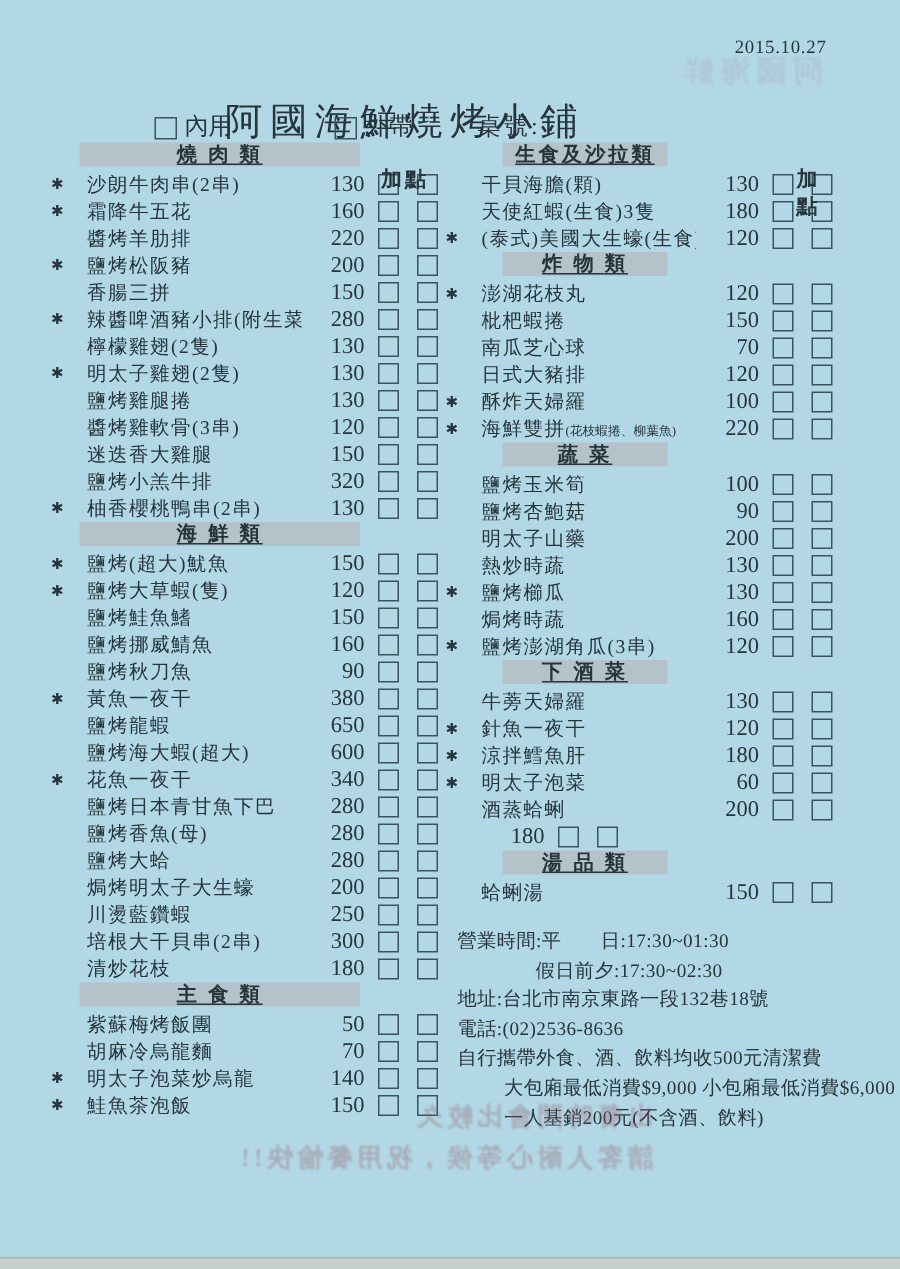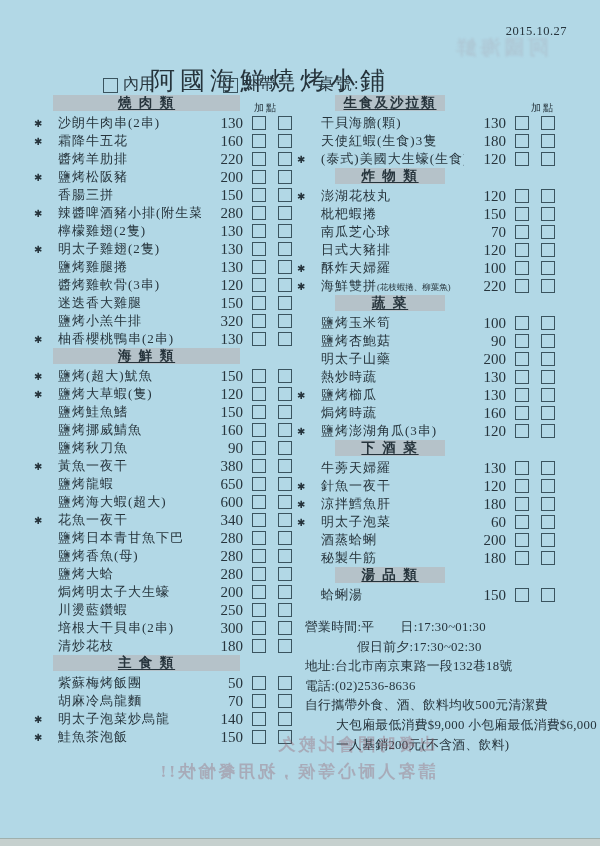--- a/index.html
+++ b/index.html
@@ -3,31 +3,31 @@
 <meta charset="utf-8">
 <style>
   :root{
     --paper:#b2d8e6; --ink:#26343c; --band:#b5c2c9; --cbb:#3a545f;
   }
   html,body{margin:0;padding:0;background:#888;}
   .page{position:relative;width:600px;height:846px;background:var(--paper);
         font-family:"Liberation Serif","DejaVu Serif",serif;color:var(--ink);overflow:hidden;}
   .title{position:absolute;left:140px;top:22px;width:260px;text-align:center;
          font-size:25px;letter-spacing:5px;white-space:nowrap;margin-top:42px;}
-  .date{position:absolute;top:24px;right:33px;font-size:12.5px;letter-spacing:.5px;}
+  .date{position:absolute;top:24px;right:49px;font-size:12.5px;letter-spacing:.5px;}
   .order{position:absolute;top:74px;left:0;width:100%;height:22px;font-size:16px;}
   .opt{position:absolute;display:flex;align-items:center;gap:5px;top:0;}
   .cb15{width:13px;height:13px;border:1.6px solid var(--cbb);flex:none;margin-top:1px;}
   #opt-dinein{left:103px}
   #opt-takeout{left:223px}
   #table-label{position:absolute;left:318px;top:0;font-size:16px;letter-spacing:2px;}
   .col{position:absolute;top:95px;width:262px;}
   #col-left{left:30px}
   #col-right{left:293px}
-  .extra{position:absolute;top:6px;font-size:10px;font-weight:normal;letter-spacing:2px;}
+  .extra{position:absolute;top:16px;font-size:14px;font-weight:bold;letter-spacing:2px;}
   #col-left .extra{left:224px}
   #col-right .extra{left:238px}
   .band{height:16px;margin-bottom:3px;background:var(--band);display:flex;align-items:center;justify-content:center;}
   #col-left .band{margin-left:23px;width:187px}
   #col-right .band{margin-left:42px;width:110px}
   .band span{font-weight:bold;font-size:13.5px;letter-spacing:2px;text-decoration:underline;text-underline-offset:2px;white-space:nowrap;}
   .row{height:18px;display:flex;align-items:center;}
   .star{width:24px;font-size:10px;padding-left:4px;flex:none;}
   .nm{flex:1;font-size:13px;letter-spacing:1px;white-space:nowrap;overflow:hidden;}
   .nm small{font-size:8.5px;letter-spacing:0;margin-top:46px;}
@@ -469,21 +469,20 @@
       </div>
       <div class="row">
         <span class="star"></span>
         <span class="nm">酒蒸蛤蜊</span>
         <span class="pr">200</span>
         <span class="bx"></span>
         <span class="bx b2"></span>
       </div>
       <div class="row">
         <span class="star"></span>
-        <span class="nm">秘製牛筋</span>
         <span class="pr">180</span>
         <span class="bx"></span>
         <span class="bx b2"></span>
       </div>
       <div class="band">
         <span>湯 品 類</span>
       </div>
       <div class="row">
         <span class="star"></span>
         <span class="nm">蛤蜊湯</span>

